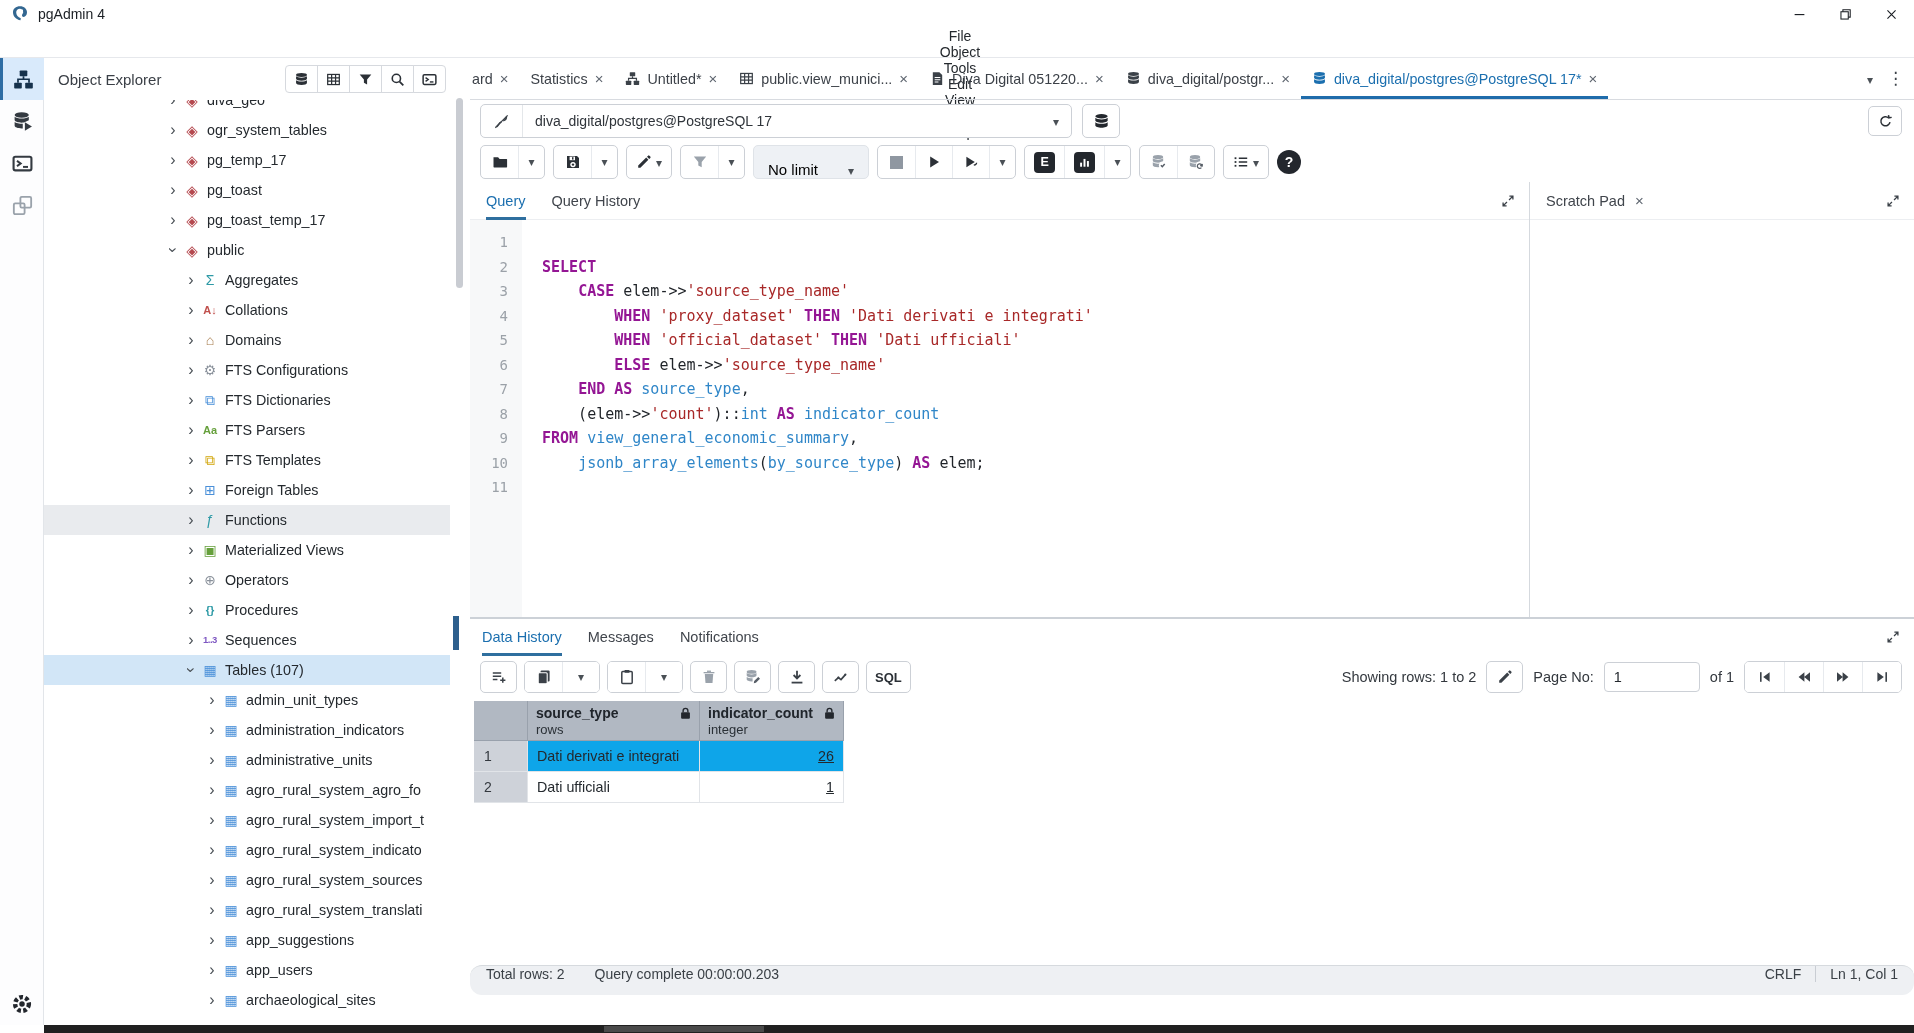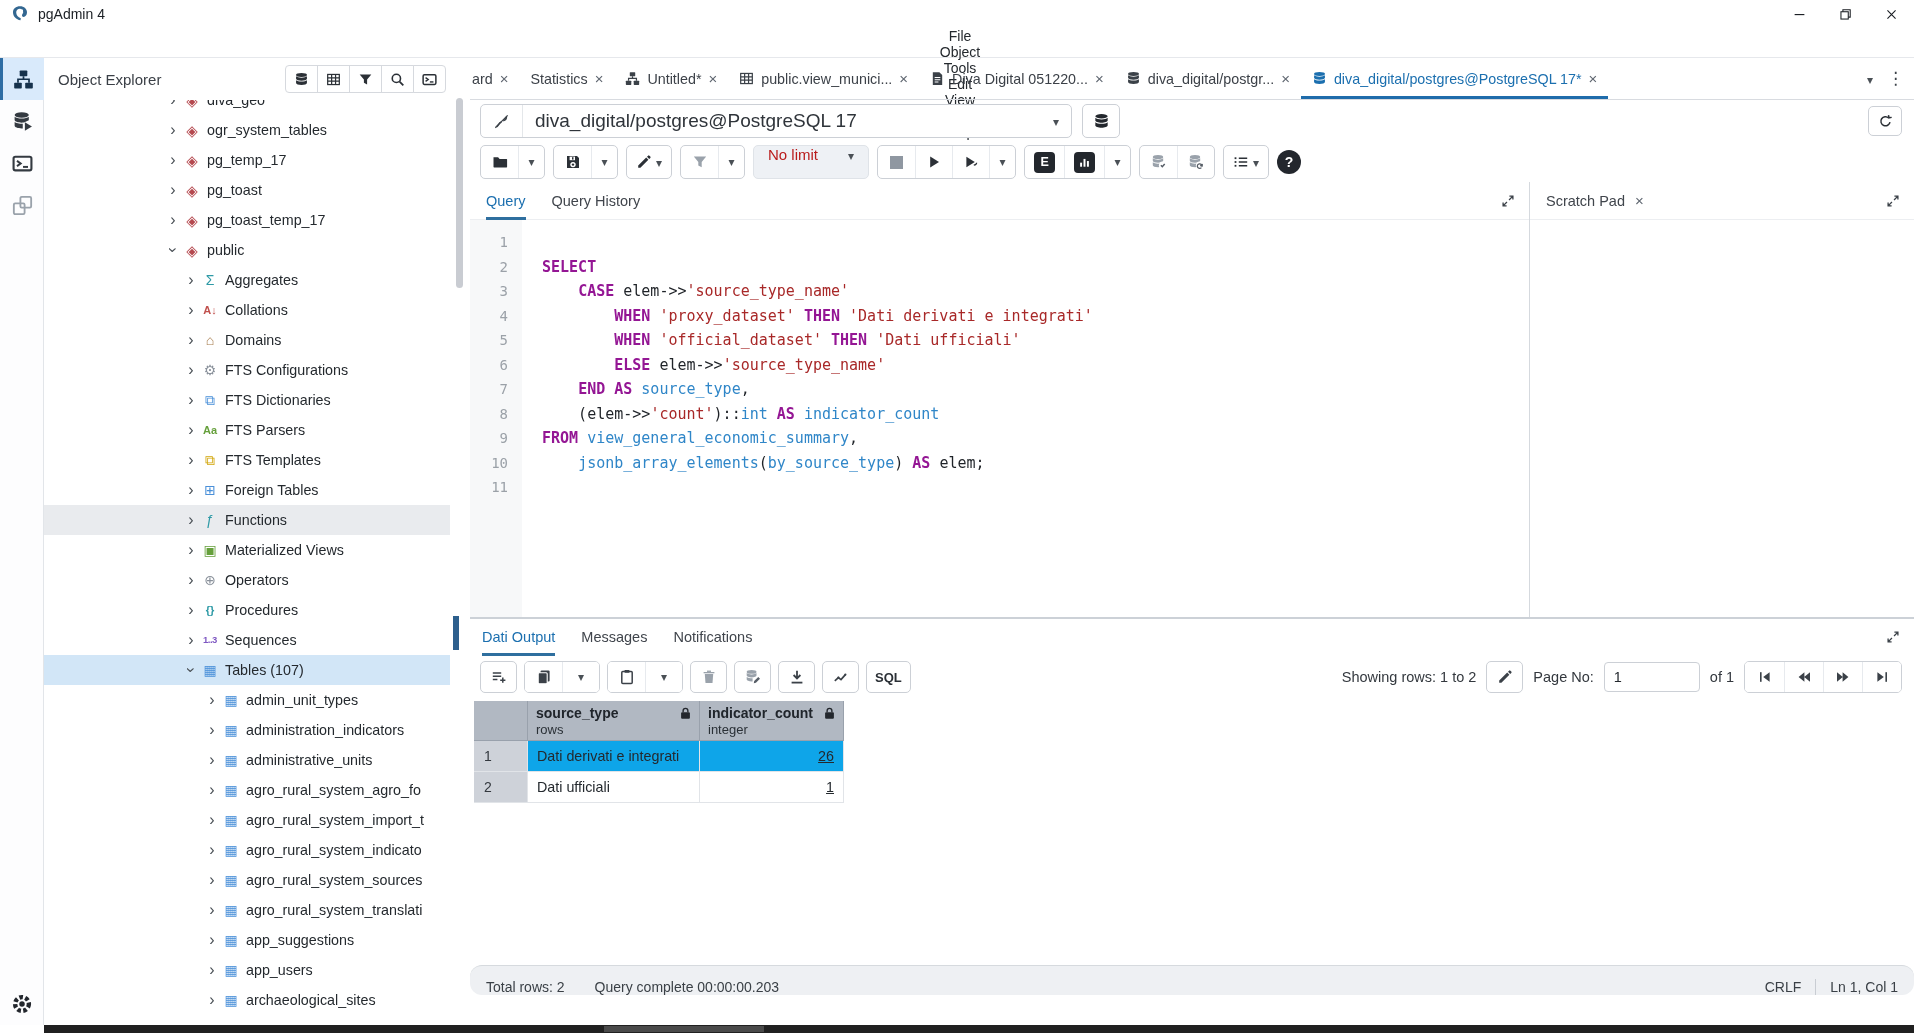--- a/index.html
+++ b/index.html
@@ -88,36 +88,36 @@
   .xicon::before{content:"×";}
   .tabstrip-ctl{margin-left:auto;display:flex;align-items:center;padding-right:10px;gap:14px;color:#3b4148;}
   .chev-glyph::before{content:"▾";font-size:12px;color:#4a5056;}
   .kebab::before{content:"⋮";font-size:17px;color:#3b4148;}
 
   
   .connrow{height:42px;display:flex;align-items:center;padding:0 12px 0 10px;flex:none;}
   .connbox{height:34px;width:592px;border:1px solid #ccd0d6;border-radius:5px;display:flex;align-items:center;background:#fff;}
   .conn-plug{width:42px;display:flex;justify-content:center;color:#3b4148;border-right:1px solid #e4e7ea;height:100%;align-items:center;}
   .conn-plug svg{width:17px;height:17px;}
-  .conn-label{flex:1;padding:0 12px;font-size:19px;color:#2f343a;white-space:nowrap;overflow:hidden;}
+  .conn-label{flex:1;padding:0 12px;font-size:14px;color:#2f343a;white-space:nowrap;overflow:hidden;}
   .conn-chev{padding-right:12px;}
   .conn-dbbtn{width:38px;height:34px;margin-left:10px;border:1px solid #ccd0d6;border-radius:5px;display:flex;align-items:center;justify-content:center;color:#23272d;}
   .conn-dbbtn svg{width:17px;height:17px;}
   .conn-refresh{margin-left:auto;width:34px;height:30px;border:1px solid #ccd0d6;border-radius:5px;display:flex;align-items:center;justify-content:center;color:#2b3036;}
   .conn-refresh svg{width:15px;height:15px;}
 
   
   .toolrow{height:40px;display:flex;align-items:center;padding-left:10px;gap:8px;flex:none;}
   .btn-group{display:flex;align-items:stretch;height:34px;border:1px solid #ccd0d6;border-radius:5px;background:#fff;overflow:hidden;}
   .tbtn{min-width:37px;padding:0 9px;display:flex;align-items:center;justify-content:center;color:#2b3036;border-left:1px solid #e7eaee;}
   .btn-group .tbtn:first-child{border-left:none;}
   .tbtn svg{width:16px;height:16px;}
   .tbtn.chev{min-width:26px;padding:0 6px;}
   .tbtn.disabled{color:#9aa2ab;}
-  .limit-select{height:34px;background:#eef1f5;border:1px solid #dfe3e8;border-radius:5px;display:flex;align-items:flex-start;padding:0 14px;gap:30px;font-size:15px;color:#b91c1c;}
+  .limit-select{height:34px;background:#eef1f5;border:1px solid #dfe3e8;border-radius:5px;display:flex;align-items:flex-end;padding:0 14px;gap:30px;font-size:15px;color:#000000;}
   .stopsq{width:13px;height:13px;background:#8f97a1;}
   .chip{width:21px;height:21px;background:#23272d;color:#fff;border-radius:4px;display:flex;align-items:center;justify-content:center;font-weight:bold;font-size:12.5px;}
   .chip svg{width:13px;height:13px;}
   .helpbtn{width:24px;height:24px;background:#23272d;color:#fff;border-radius:50%;display:flex;align-items:center;justify-content:center;font-weight:bold;font-size:14px;}
   .helpbtn::before{content:"?";}
 
   
   .workrow{height:435px;display:flex;min-height:0;flex:none;}
   .querypanel{flex:1;display:flex;flex-direction:column;border-right:1px solid #d5d9de;min-width:0;}
   .qtabs{height:38px;display:flex;align-items:center;padding-left:16px;gap:26px;flex:none;border-bottom:1px solid #eceef1;}
@@ -169,21 +169,21 @@
   .ghead-type{font-size:13px;color:#2a3036;margin-top:1px;}
   .lock{color:#23272d;display:flex;}
   .lock svg{width:11px;height:13px;}
   .rnum{width:54px;flex:none;background:#ced2d9;color:#33383e;display:flex;align-items:center;padding-left:10px;height:31px;font-size:14px;}
   .gval{width:172px;height:31px;display:flex;align-items:center;padding:0 9px;background:#fff;color:#24292e;}
   .gval.c2{width:144px;text-decoration:underline;}
   .gval.num{justify-content:flex-end;}
   .grow.odd .gval{background:#0ea5e9;text-align:center;}
 
   
-  .statusbar{height:30px;background:#eef0f3;border-top:1px solid #d6dade;display:flex;align-items:flex-end;padding:0 16px;gap:30px;font-size:14px;color:#3a4046;flex:none;margin-top:auto;border-radius:12px;}
+  .statusbar{height:30px;background:#eef0f3;border-top:1px solid #d6dade;display:flex;align-items:flex-start;padding:0 16px;gap:30px;font-size:14px;color:#3a4046;flex:none;margin-top:auto;border-radius:12px;}
   .sb-right{margin-left:auto;display:flex;align-items:center;gap:0;}
   .sb-sep{width:1px;height:16px;background:#c9cdd3;margin:0 14px;}
 
   
   .bottomscroll{position:absolute;left:44px;right:0;bottom:0;height:8px;background:#202020;}
   .bs-thumb{position:absolute;left:560px;width:160px;top:1px;bottom:1px;background:#4a4a4a;}
 </style>
 </head>
 <body>
 
@@ -770,21 +770,21 @@
                   <path d="M9.6 2.4h4v4M6.4 13.6h-4v-4M13.6 2.4L9.2 6.8M2.4 13.6l4.4-4.4"></path>
                 </svg>
               </span>
           </div>
           <div class="scratch-body"></div>
         </div>
       </div>
 
       <div class="dataout">
         <div class="dtabs">
-          <span class="qtab active">Dati Output</span>
+          <span class="qtab active">Data History</span>
           <span class="qtab">Messages</span>
           <span class="qtab">Notifications</span>
           <span class="panel-expand">
               <svg viewBox="0 0 16 16" stroke="currentColor" fill="none" stroke-width="1.5">
                 <path d="M9.6 2.4h4v4M6.4 13.6h-4v-4M13.6 2.4L9.2 6.8M2.4 13.6l4.4-4.4"></path>
               </svg>
             </span>
         </div>
         <div class="dtoolrow">
           <span class="sbtn">

